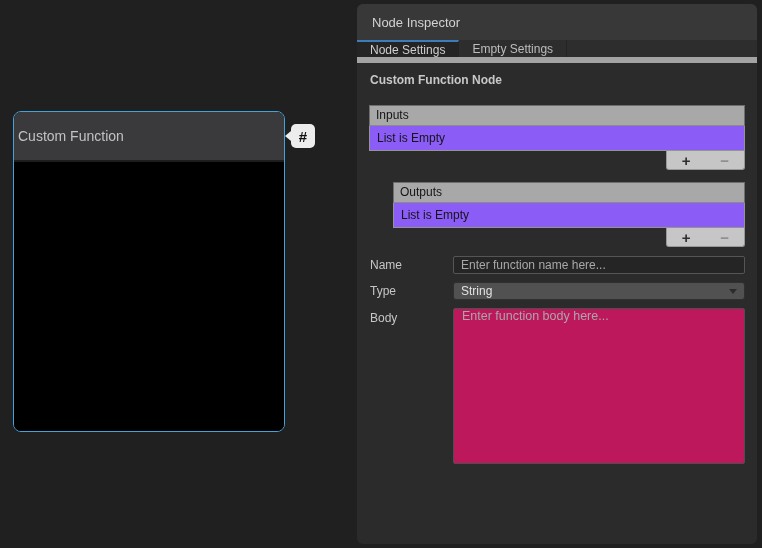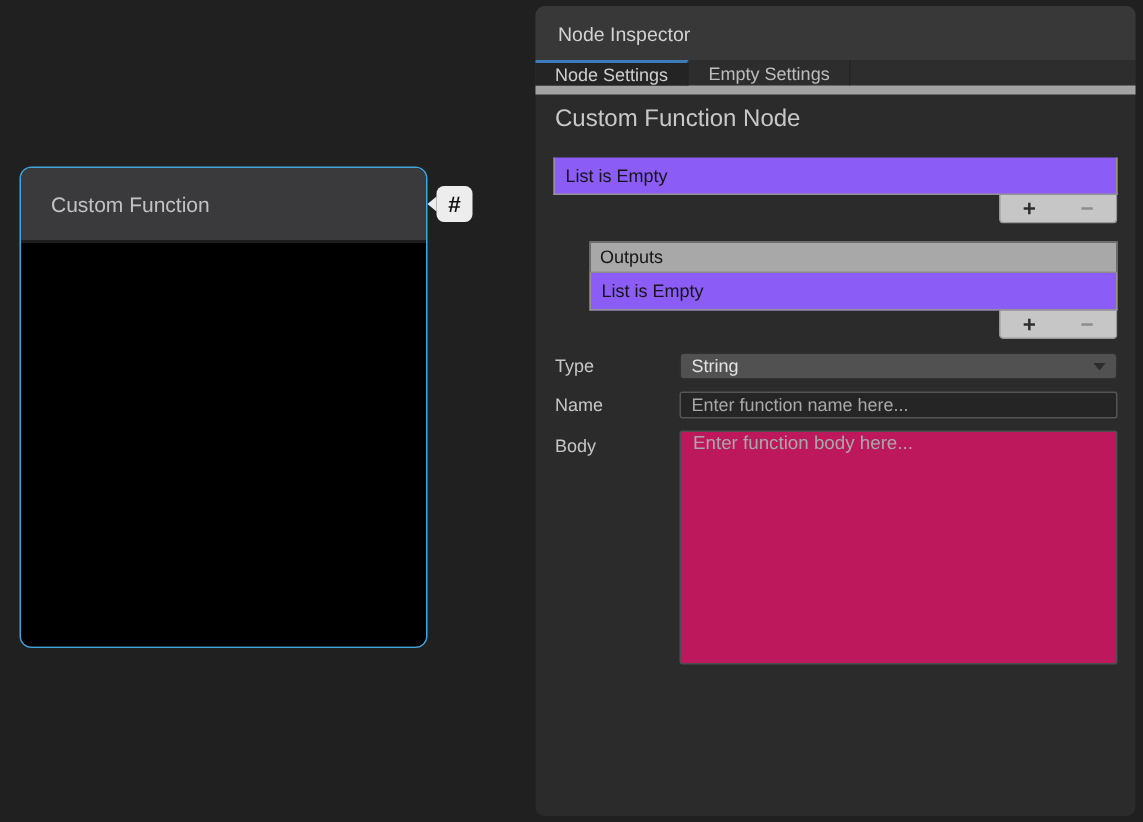--- a/index.html
+++ b/index.html
@@ -17,21 +17,21 @@
     background:#000;
     border:1px solid #44A3DB;
     border-radius:8px;
     box-shadow: inset 0 0 0 2px #161618;
     overflow:hidden;
   }
   .node-title {
     height:50px; background:#3A3A3C;
     border-bottom:2px solid #1D1D1F;
     display:flex; align-items:center;
-    padding-left:20px;
+    padding-left:4px;
     font-size:14px; color:#C2C2C2;
   }
   .node-body { height:269px; background:#000; }
 
   .badge {
     position:absolute; left:291px; top:124px; width:24px; height:24px;
     background:#EDEDED; border-radius:5px;
     display:flex; align-items:center; justify-content:center;
     font-size:15px; font-weight:bold; color:#111;
   }
@@ -65,21 +65,21 @@
     display:flex; align-items:center;
     border-right:1px solid #242424;
     cursor:default;
   }
   .tab.active {
     background:#242424; color:#CFCFCF;
     border-top:2px solid #3C7CBA;
   }
   .section-title {
     margin:10px 0 0 13px;
-    font-size:16px; font-weight:normal; color:#C8C8C8;
+    font-size:12px; font-weight:bold; color:#C8C8C8;
     height:14px; line-height:14px;
   }
 
   
   .relist { margin:0 12px; }
   .relist.first { margin-top:18px; }
   .relist.second { margin-top:12px;margin-left:36px; }
   .relist-header {
     height:21px; background:#A8A8A8;
     border:1px solid #6E6E6E; border-bottom-color:#8B8B8B;
@@ -176,20 +176,21 @@
   </div>
 
   <div class="tabs">
     <div class="tab active">Node Settings</div>
     <div class="tab">Empty Settings</div>
   </div>
 
   <div class="section-title">Custom Function Node</div>
 
   <div class="relist first">
+    <div class="relist-header">Inputs</div>
     <div class="relist-row">List is Empty</div>
     <div class="relist-footer">
       <div class="footer-box">
         <button class="list-btn btn-plus">+</button>
         <button class="list-btn btn-minus">−</button>
       </div>
     </div>
   </div>
 
   <div class="relist second">
@@ -199,32 +200,32 @@
       <div class="footer-box">
         <button class="list-btn btn-plus">+</button>
         <button class="list-btn btn-minus">−</button>
       </div>
     </div>
   </div>
 
   <div class="form">
 
     <div class="form-row">
+      <span class="form-label">Name</span>
+      <input class="text-field" type="text" placeholder="Enter function name here..." style="">
+    </div>
+
+    <div class="form-row">
       <span class="form-label">Type</span>
       <div class="dropdown">
         <span>String</span>
         <span class="dropdown-arrow"></span>
       </div>
     </div>
 
-    <div class="form-row">
-      <span class="form-label">Name</span>
-      <input class="text-field" type="text" placeholder="Enter function name here..." style="">
-    </div>
-
     <div class="form-row body-row">
       <span class="form-label">Body</span>
       <textarea class="text-area" placeholder="Enter function body here..." style=""></textarea>
     </div>
 
   </div>
 
 </div>
 
 </body></html>

